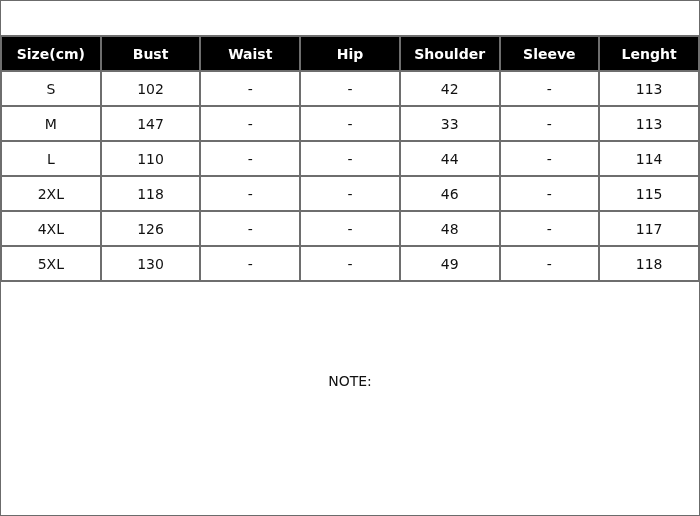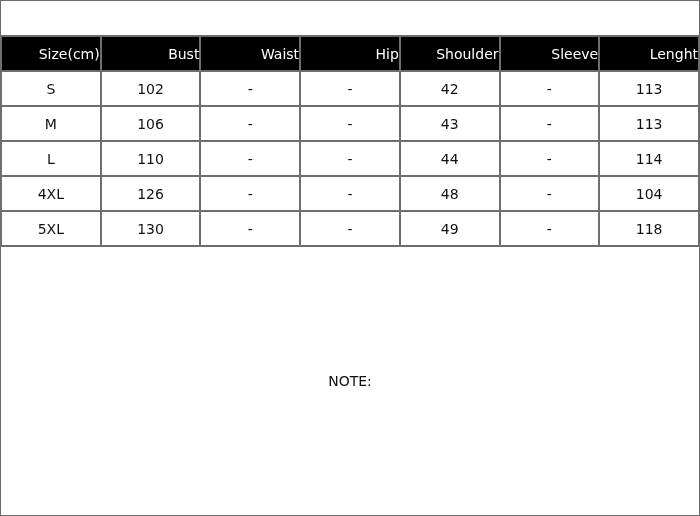--- a/index.html
+++ b/index.html
@@ -4,21 +4,21 @@
 <style>
   html, body { margin:0; padding:0; background:#fff; }
   body { width:700px; height:516px; position:relative; overflow:hidden;
          font-family:"DejaVu Sans","Liberation Sans",sans-serif; color:#111; }
   .frame { position:absolute; left:0; top:0; width:698px; height:514px;
            border:1px solid #6b6b6b; }
   table.size-table { position:absolute; left:0; top:35px; width:700px;
            border-collapse:collapse; table-layout:fixed; }
   .size-table th, .size-table td { border:2px solid #6e6e6e; text-align:center;
            font-size:14px; padding:0; }
-  .size-table th { background:#000; color:#fff; font-weight:normal; height:33px;text-align:right; }
+  .size-table th { background:#000; color:#fff; font-weight:bold; height:33px; }
   .size-table td { height:33px; background:#fff; }
   .notes { position:absolute; left:0; top:369px; width:700px; text-align:center;
            font-size:14px; line-height:20px; }
   .notes .title { margin-top:2px; }
   .notes .gap { height:18px; }
   .notes .gap2 { height:20px; }
 </style>
 </head>
 <body>
 
@@ -41,44 +41,53 @@
       <td>S</td>
       <td>102</td>
       <td>-</td>
       <td>-</td>
       <td>42</td>
       <td>-</td>
       <td>113</td>
     </tr>
     <tr>
       <td>M</td>
-      <td>106</td>
+      <td>147</td>
       <td>-</td>
       <td>-</td>
-      <td>43</td>
+      <td>33</td>
       <td>-</td>
       <td>113</td>
     </tr>
     <tr>
       <td>L</td>
       <td>110</td>
       <td>-</td>
       <td>-</td>
       <td>44</td>
       <td>-</td>
       <td>114</td>
     </tr>
     <tr>
+      <td>2XL</td>
+      <td>118</td>
+      <td>-</td>
+      <td>-</td>
+      <td>46</td>
+      <td>-</td>
+      <td>115</td>
+    </tr>
+    <tr>
       <td>4XL</td>
       <td>126</td>
       <td>-</td>
       <td>-</td>
       <td>48</td>
       <td>-</td>
-      <td>104</td>
+      <td>117</td>
     </tr>
     <tr>
       <td>5XL</td>
       <td>130</td>
       <td>-</td>
       <td>-</td>
       <td>49</td>
       <td>-</td>
       <td>118</td>
     </tr>

